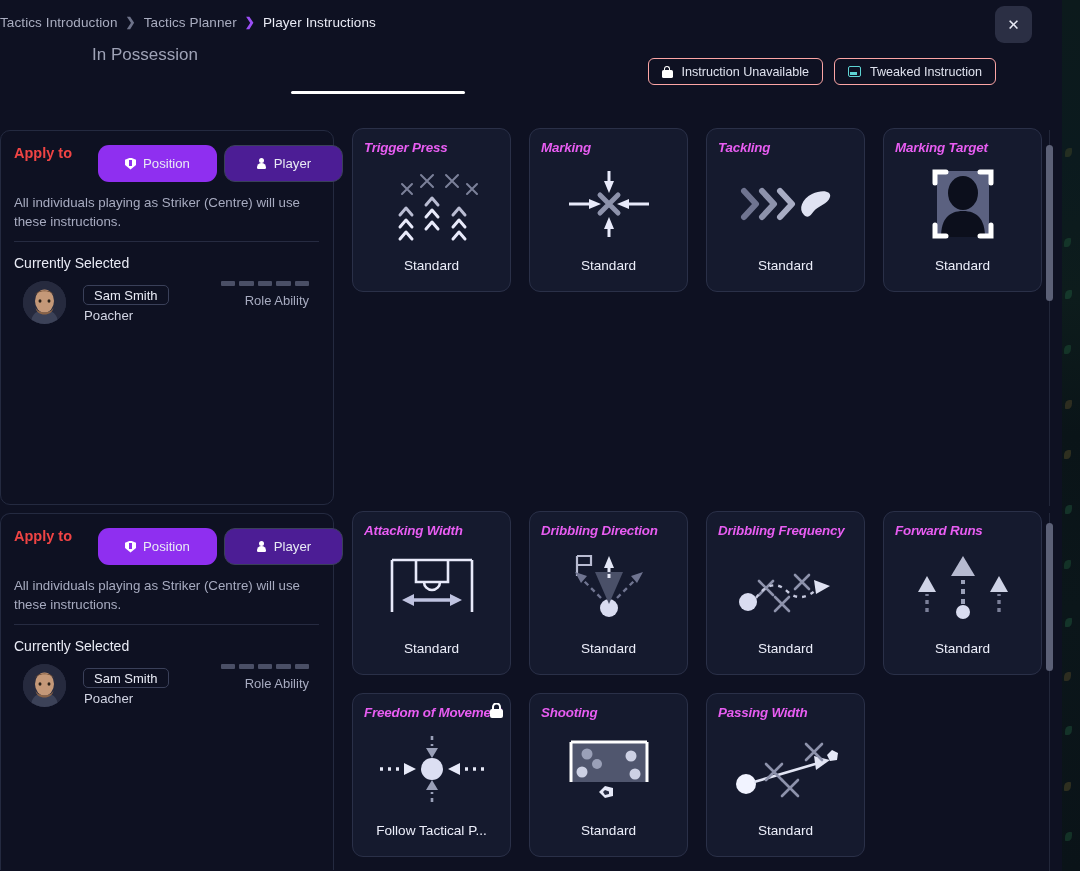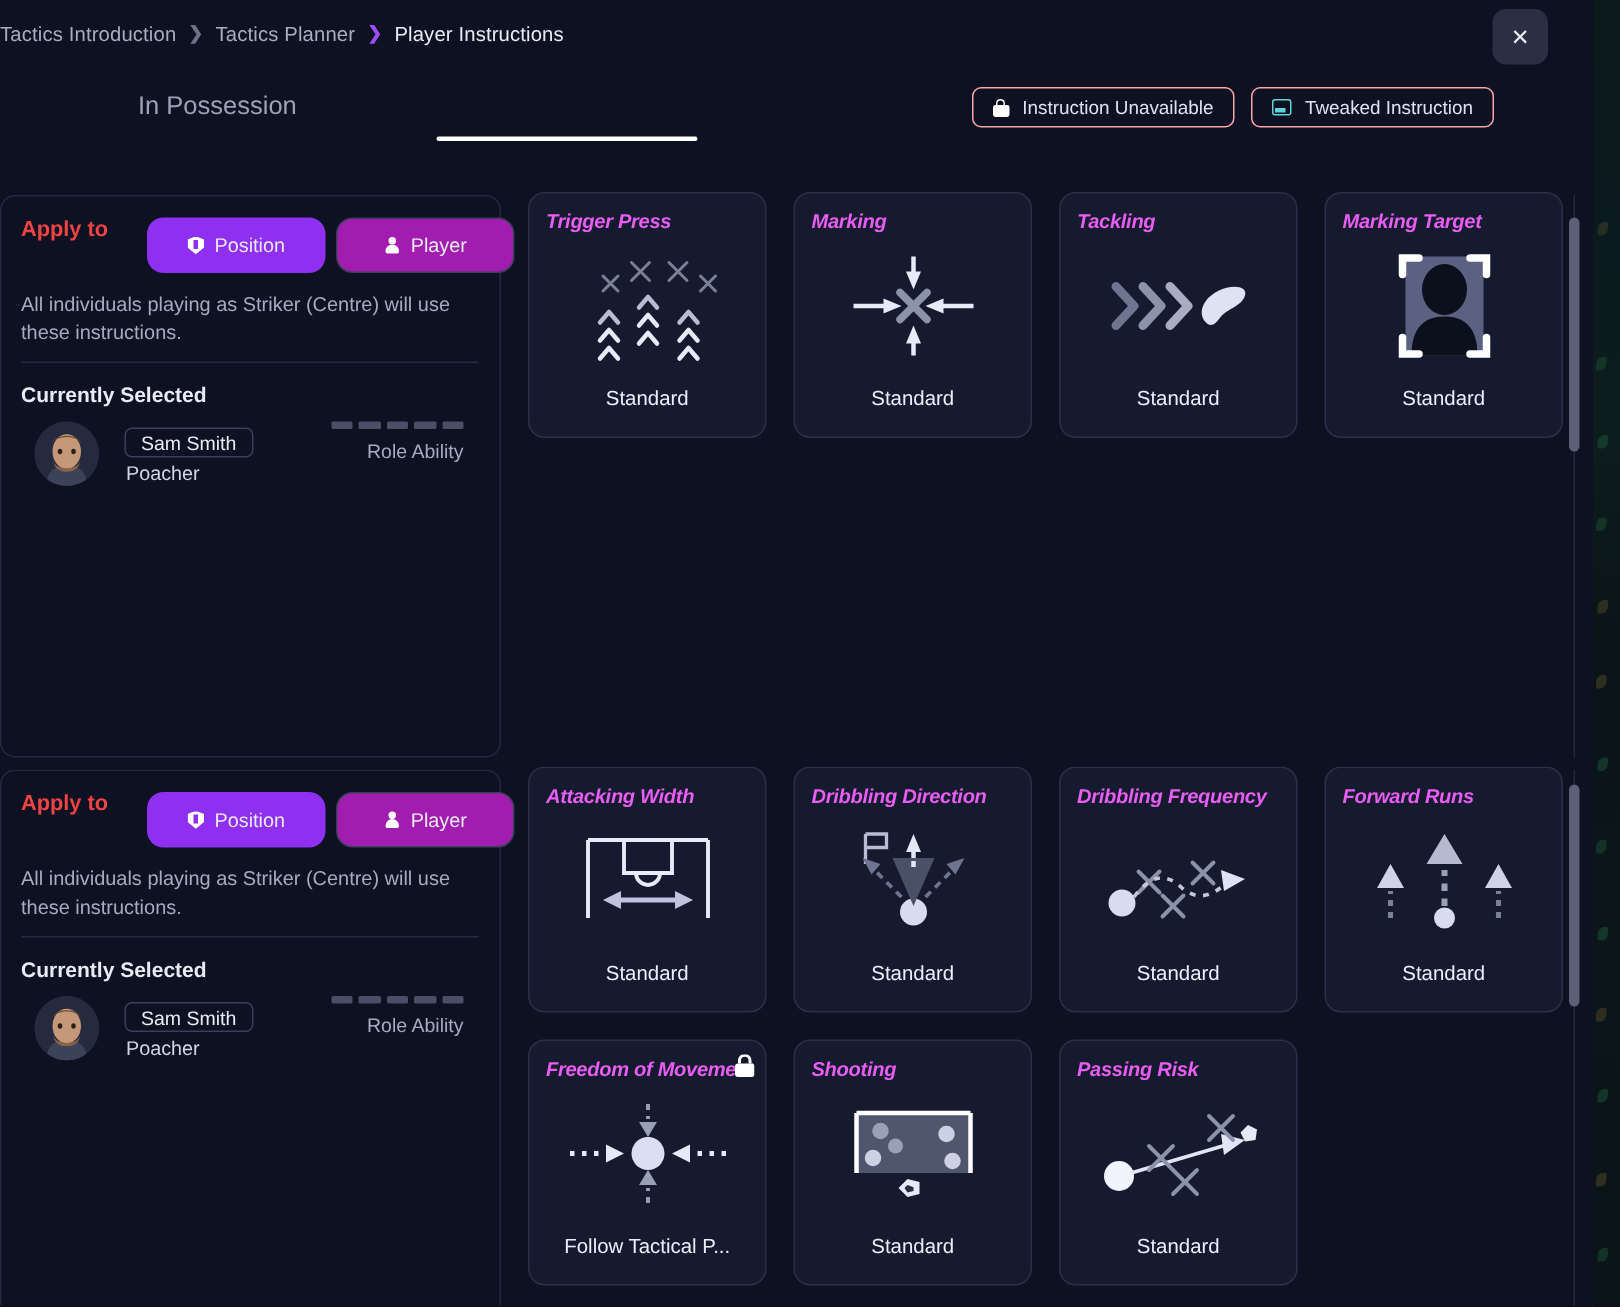--- a/index.html
+++ b/index.html
@@ -37,21 +37,21 @@
 
   
   .close-btn {
     position: absolute; right: 30px; top: 6px; width: 37px; height: 37px;
     border-radius: 9px; background: #2b2f44;
     display: flex; align-items: center; justify-content: center;
     color: #e7e9f4; font-size: 15px; cursor: pointer;
   }
 
   
-  .tabs { position: absolute; left: 0; top: 56px; width: 560px; height: 38px; }
+  .tabs { position: absolute; left: 0; top: 40px; width: 560px; height: 38px; }
   .tab {
     position: absolute; top: 0; height: 36px; line-height: 30px;
     font-size: 17px; color: #9ea2b6; cursor: pointer; white-space: nowrap;
   }
   .tab.t0 { left: 92px; }
   .tab.t1 { left: 305px; font-weight: 700; color: #ffffff; font-size: 17.5px; }
   .tab-underline {
     position: absolute; left: 291px; top: 91px; width: 174px; height: 2.5px;
     background: #ffffff; border-radius: 2px;
   }
@@ -89,35 +89,35 @@
 
   .apply-row { position: absolute; left: 13px; top: 14px; right: 14px; display: flex; align-items: center; }
   .apply-label { font-size: 14.5px; font-weight: 700; color: #ef4444; }
   .seg-group { position: absolute; left: 84px; top: 0; display: flex; gap: 7px; }
   .seg {
     display: flex; align-items: center; justify-content: center; gap: 7px;
     width: 119px; height: 37px; border-radius: 11px;
     font-size: 13.2px; color: #e8eaf4; cursor: pointer;
   }
   .seg.active { background: #8a2be2; background: #8f2ff0; }
-  .seg.idle { background: #a21caf; border: 1px solid #3a4059; }
+  .seg.idle { background: #4c1d95; border: 1px solid #3a4059; }
   .shield-glyph { width:11px; height:12px; background:#fff; clip-path: polygon(50% 0,100% 18%,100% 62%,50% 100%,0 62%,0 18%); position:relative; }
   .shield-glyph::after { content:""; position:absolute; left:4.2px; top:2px; width:2.4px; height:6px; background:#8f2ff0; }
   .person-glyph { width:11px; height:12px; position:relative; }
   .person-glyph::before { content:""; position:absolute; top:0; left:3px; width:5px; height:5px; border-radius:50%; background:#fff; }
   .person-glyph::after { content:""; position:absolute; bottom:1px; left:1px; width:9px; height:5.5px; border-radius:5px 5px 1.5px 1.5px; background:#fff; }
 
   .panel-desc {
     position: absolute; left: 13px; right: 16px; top: 62px;
     font-size: 13.3px; line-height: 19px; color: #a7abc0;
   }
   .panel-divider { position: absolute; left: 13px; right: 14px; top: 110px; height: 1px; background: #262b41; }
   .currently-selected {
     position: absolute; left: 13px; top: 124px;
-    font-size: 14px; font-weight: 700; color: #e9ebf5;
+    font-size: 14px; font-weight: 400; color: #e9ebf5;
   }
 
   .player-row { position: absolute; left: 13px; right: 24px; top: 150px; height: 48px; }
   .avatar {
     position: absolute; left: 9px; top: 0; width: 43px; height: 43px; border-radius: 50%;
     overflow: hidden; background: #2d3147;
   }
   .name-chip {
     position: absolute; left: 69px; top: 4px; height: 20px; padding: 0 10px;
     border: 1px solid #3a4059; border-radius: 5px;
@@ -466,21 +466,21 @@
       <circle cx="33" cy="44" r="5.5" fill="#cdd1e4"></circle>
                 <circle cx="82" cy="28" r="5.5" fill="#cdd1e4"></circle>
       <circle cx="86" cy="46" r="5.5" fill="#cdd1e4"></circle>
       <path d="M56 58 L64 60 L64 68 L56 70 L50 64 Z" fill="#e6e9f8"></path>
       <path d="M56 62 L60 63.5 L60 66 L56 67 L54 64 Z" fill="#272c42"></path>
     </svg>
             </div>
             <div class="card-value">Standard</div>
           </div>
           <div class="card">
-            <div class="card-title">Passing Risk</div>
+            <div class="card-title">Passing Width</div>
             <div class="card-art">
               <svg width="120" height="82" viewBox="0 0 120 82">
       <circle cx="20" cy="56" r="10" fill="#f1f3ff"></circle>
       <path d="M28 54 L96 34" stroke="#e2e5f4" stroke-width="2.6"></path>
       <path d="M104 32 L88 28 L90 42 Z" fill="#e2e5f4"></path>
       <path d="M40 36 L56 52 M56 36 L40 52" stroke="#8d92ab" stroke-width="2.6" stroke-linecap="round"></path>
                 <path d="M56 52 L72 68 M72 52 L56 68" stroke="#8d92ab" stroke-width="2.6" stroke-linecap="round"></path>
                 <path d="M80 16 L96 32 M96 16 L80 32" stroke="#8d92ab" stroke-width="2.6" stroke-linecap="round"></path>
       <path d="M106 22 L112 25 L111 32 L104 33 L101 27 Z" fill="#e6e9f8"></path>
     </svg>

